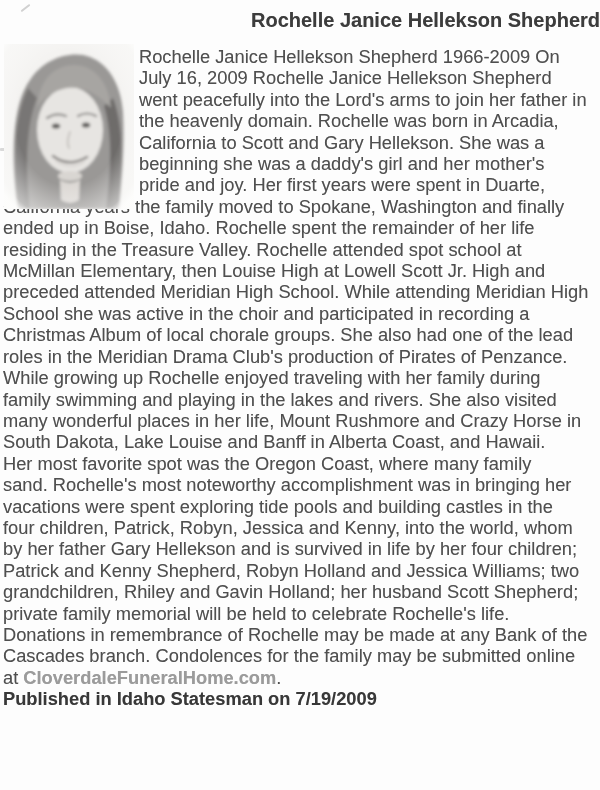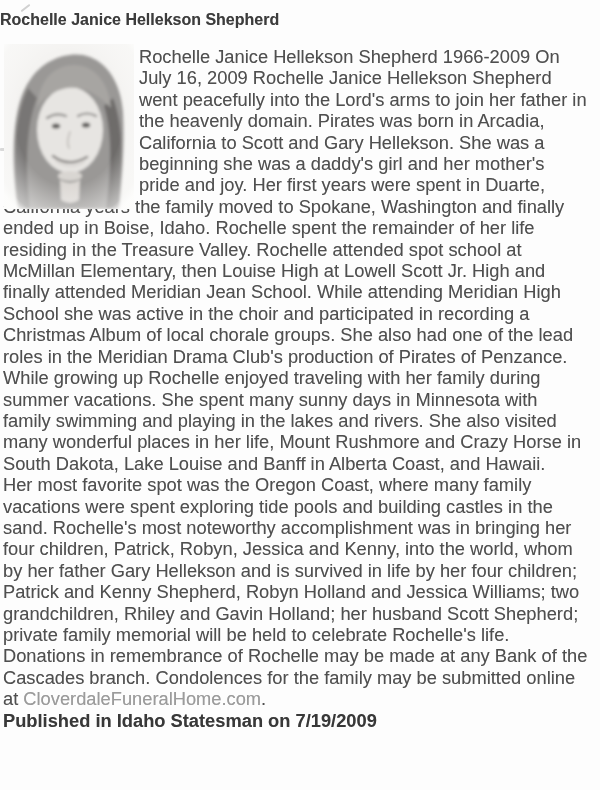--- a/index.html
+++ b/index.html
@@ -14,22 +14,22 @@
   body {
     width: 600px;
     height: 790px;
     position: relative;
     overflow: hidden;
     background: var(--background);
     font-family: "Liberation Sans", sans-serif;
   }
   h1.page-title {
     margin: 7px 0 0 0;
-    text-align: left;
-    font-size: 16px;
+    text-align: right;
+    font-size: 20px;
     line-height: 26px;
     font-weight: bold;
     color: var(--title-text);
     text-shadow: 0 0 0.5px rgba(80,80,80,0.45);
   }
   .photo-box {
     position: absolute;
     left: 4px;
     top: 44px;
     width: 130px;
@@ -43,20 +43,21 @@
     line-height: 21.4px;
     color: var(--body-text);
     text-shadow: 0 0 0.5px rgba(110,110,110,0.4);
   }
   .line { white-space: nowrap; }
   .line.beside-photo { padding-left: 136px; }
   .link {
     color: var(--link-text);
     text-decoration: none;
     cursor: pointer;
+    font-weight: bold;
   }
   .published-line {
     white-space: nowrap;
     font-weight: bold;
     color: var(--published-text);
   }
   .scan-artifact {
     position: absolute;
     background: #bdbdbd;
     opacity: 0.7;
@@ -112,40 +113,39 @@
     </g>
     <rect width="130" height="165" fill="url(#vg)"></rect>
   </svg>
 </div>
 
 <article class="obituary">
   <div>
       <div class="line beside-photo">Rochelle Janice Hellekson Shepherd 1966-2009 On</div>
       <div class="line beside-photo">July 16, 2009 Rochelle Janice Hellekson Shepherd</div>
       <div class="line beside-photo">went peacefully into the Lord's arms to join her father in</div>
-      <div class="line beside-photo">the heavenly domain. Pirates was born in Arcadia,</div>
+      <div class="line beside-photo">the heavenly domain. Rochelle was born in Arcadia,</div>
       <div class="line beside-photo">California to Scott and Gary Hellekson. She was a</div>
       <div class="line beside-photo">beginning she was a daddy's girl and her mother's</div>
       <div class="line beside-photo">pride and joy. Her first years were spent in Duarte,</div>
       <div class="line">California years the family moved to Spokane, Washington and finally</div>
       <div class="line">ended up in Boise, Idaho. Rochelle spent the remainder of her life</div>
       <div class="line">residing in the Treasure Valley. Rochelle attended spot school at</div>
       <div class="line">McMillan Elementary, then Louise High at Lowell Scott Jr. High and</div>
-      <div class="line">finally attended Meridian Jean School. While attending Meridian High</div>
+      <div class="line">preceded attended Meridian High School. While attending Meridian High</div>
       <div class="line">School she was active in the choir and participated in recording a</div>
       <div class="line">Christmas Album of local chorale groups. She also had one of the lead</div>
       <div class="line">roles in the Meridian Drama Club's production of Pirates of Penzance.</div>
       <div class="line">While growing up Rochelle enjoyed traveling with her family during</div>
-      <div class="line">summer vacations. She spent many sunny days in Minnesota with</div>
       <div class="line">family swimming and playing in the lakes and rivers. She also visited</div>
       <div class="line">many wonderful places in her life, Mount Rushmore and Crazy Horse in</div>
       <div class="line">South Dakota, Lake Louise and Banff in Alberta Coast, and Hawaii.</div>
       <div class="line">Her most favorite spot was the Oregon Coast, where many family</div>
+      <div class="line">sand. Rochelle's most noteworthy accomplishment was in bringing her</div>
       <div class="line">vacations were spent exploring tide pools and building castles in the</div>
-      <div class="line">sand. Rochelle's most noteworthy accomplishment was in bringing her</div>
       <div class="line">four children, Patrick, Robyn, Jessica and Kenny, into the world, whom</div>
       <div class="line">by her father Gary Hellekson and is survived in life by her four children;</div>
       <div class="line">Patrick and Kenny Shepherd, Robyn Holland and Jessica Williams; two</div>
       <div class="line">grandchildren, Rhiley and Gavin Holland; her husband Scott Shepherd;</div>
       <div class="line">private family memorial will be held to celebrate Rochelle's life.</div>
       <div class="line">Donations in remembrance of Rochelle may be made at any Bank of the</div>
       <div class="line">Cascades branch. Condolences for the family may be submitted online</div>
       <div class="line"><span>at </span><a class="link" href="#">CloverdaleFuneralHome.com</a><span>.</span></div>
     </div>
   <div class="published-line">Published in Idaho Statesman on 7/19/2009</div>

